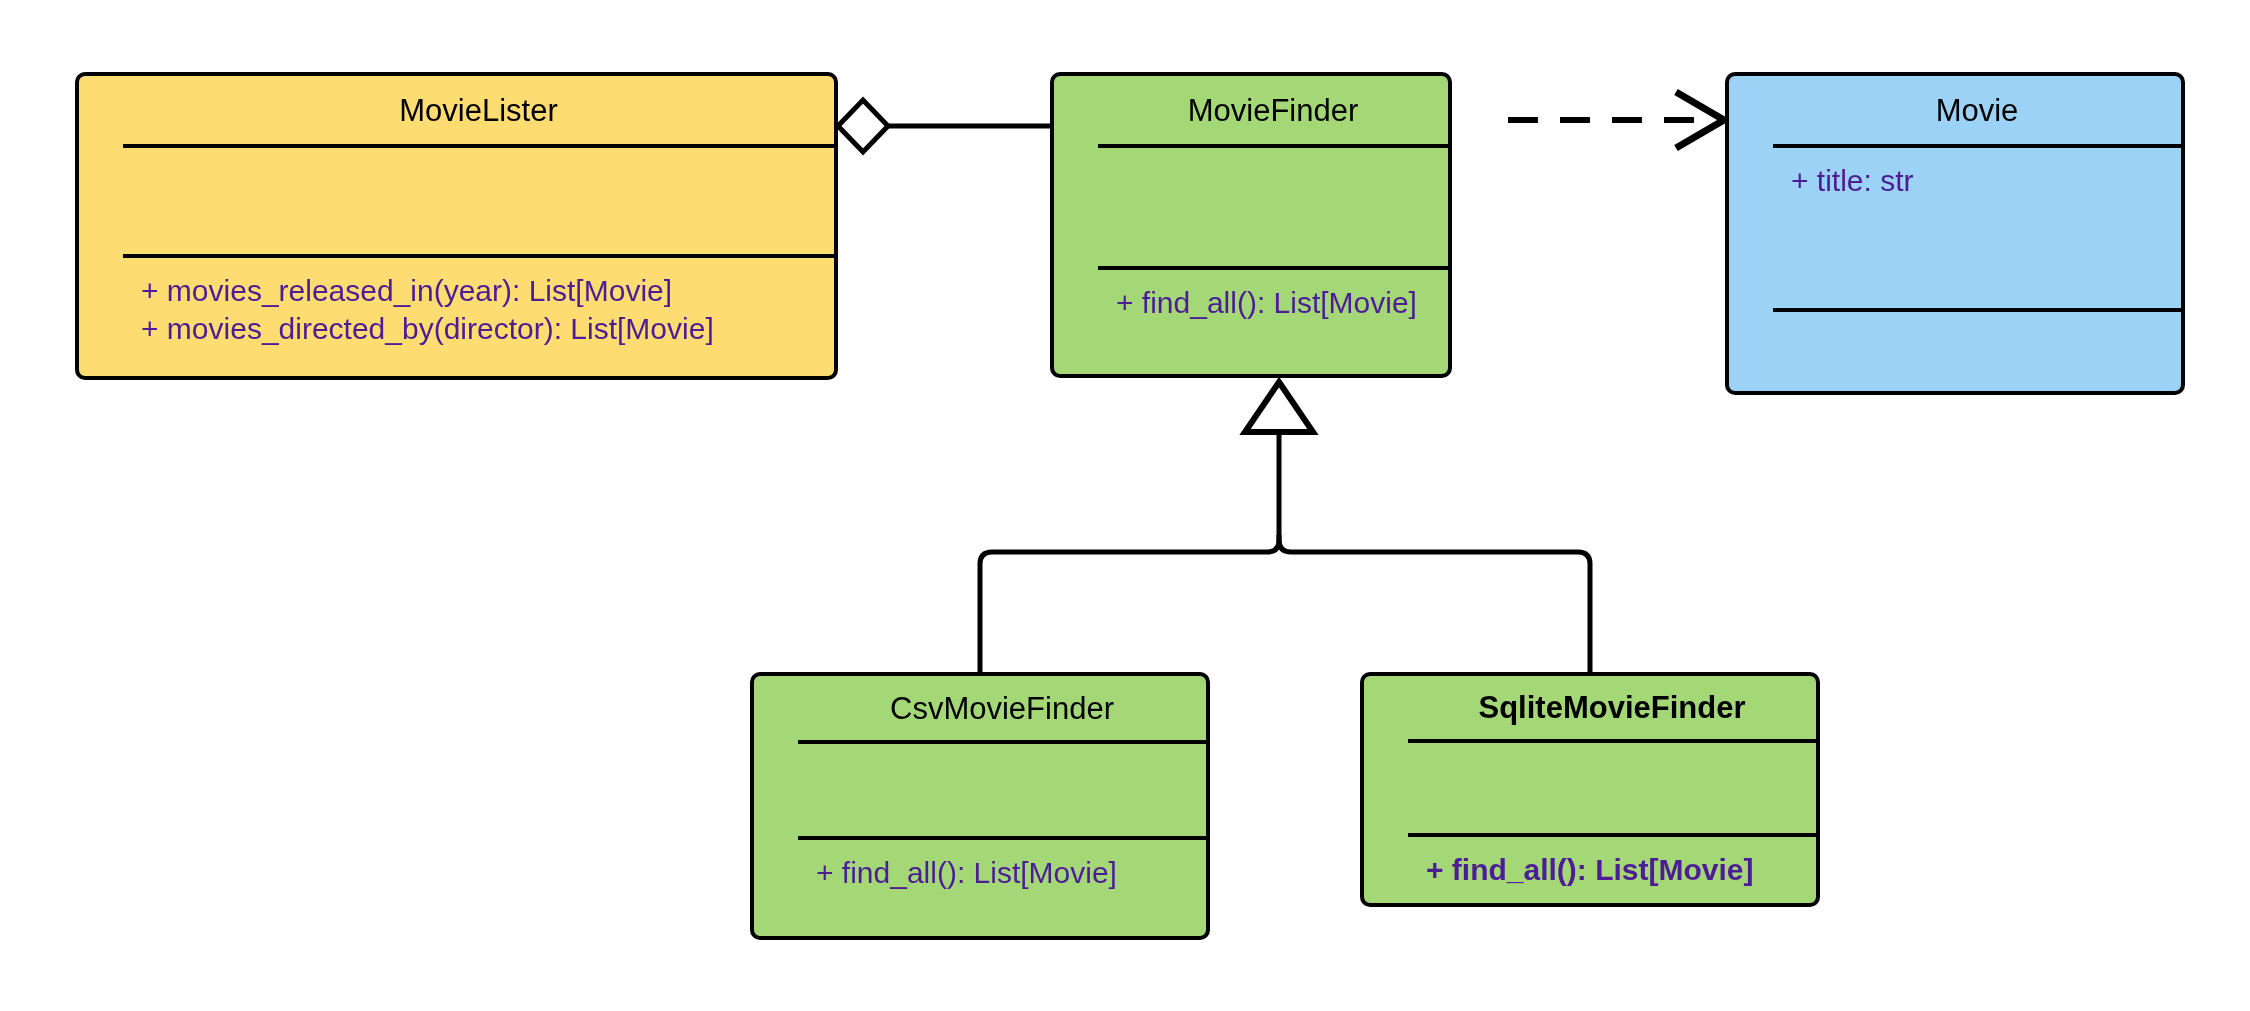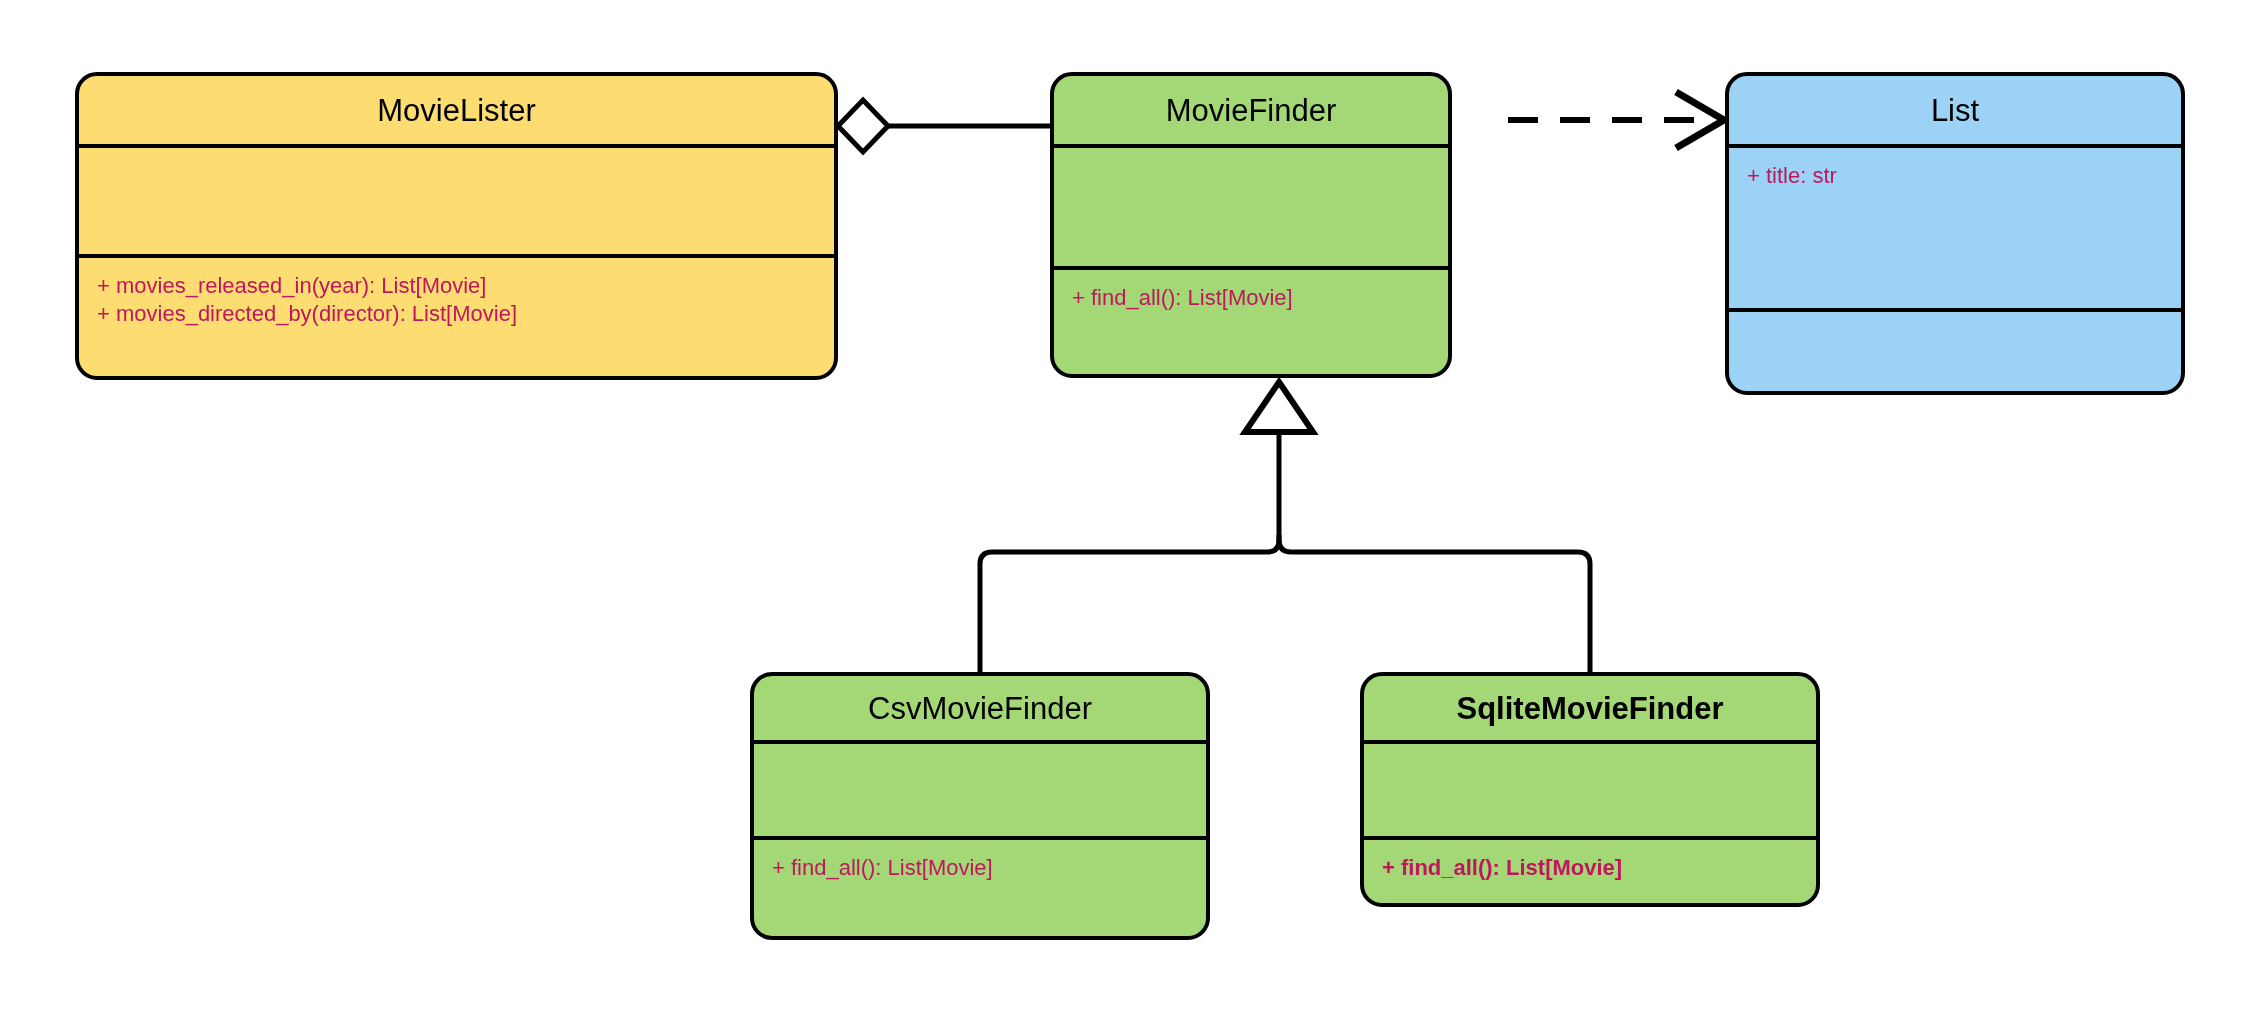--- a/index.html
+++ b/index.html
@@ -19,46 +19,47 @@
     position: absolute;
     left: 0;
     top: 0;
     width: 2250px;
     height: 1011px;
   }
   .uml-class {
     position: absolute;
     box-sizing: border-box;
     border: 4px solid #000000;
-    border-radius: 22px;
+    border-radius: 10px;
     overflow: hidden;
     display: flex;
     flex-direction: column;
     z-index: 5;
+    padding-left: 44px;
   }
   .cls-name {
     text-align: center;
     font-size: 31px;
     color: #000000;
     line-height: 1;
     display: flex;
     align-items: center;
     justify-content: center;
     box-sizing: border-box;
   }
   .cls-sep {
     height: 4px;
     background: #000000;
     flex: 0 0 auto;
   }
   .cls-compartment {
     box-sizing: border-box;
     padding: 14px 18px;
-    font-size: 22px;
-    color: #be185d;
+    font-size: 30px;
+    color: #4c1d95;
     line-height: 1.28;
     overflow: hidden;
   }
   .cls-compartment.empty {
     padding: 0;
   }
   .member-row {
     white-space: nowrap;
   }
 </style>
@@ -109,21 +110,21 @@
     <div class="cls-name" style="height: 68px;">MovieFinder</div>
     <div class="cls-sep"></div>
     <div class="cls-compartment empty" style="height: 118px;"></div>
     <div class="cls-sep"></div>
     <div class="cls-compartment" style="flex: 1 1 auto;">
       <div class="member-row">+ find_all(): List[Movie]</div>
     </div>
   </div>
 
   <div class="uml-class" style="left: 1725px; top: 72px; width: 460px; height: 323px; background: rgb(156, 210, 245); border-color: rgb(0, 0, 0);">
-    <div class="cls-name" style="height: 68px;">List</div>
+    <div class="cls-name" style="height: 68px;">Movie</div>
     <div class="cls-sep"></div>
     <div class="cls-compartment" style="height: 160px;">
       <div class="member-row">+ title: str</div>
     </div>
     <div class="cls-sep"></div>
     <div class="cls-compartment empty" style="flex: 1 1 auto;"></div>
   </div>
 
   <div class="uml-class" style="left: 750px; top: 672px; width: 460px; height: 268px; background: rgb(164, 216, 119); border-color: rgb(0, 0, 0);">
     <div class="cls-name" style="height: 64px;">CsvMovieFinder</div>

